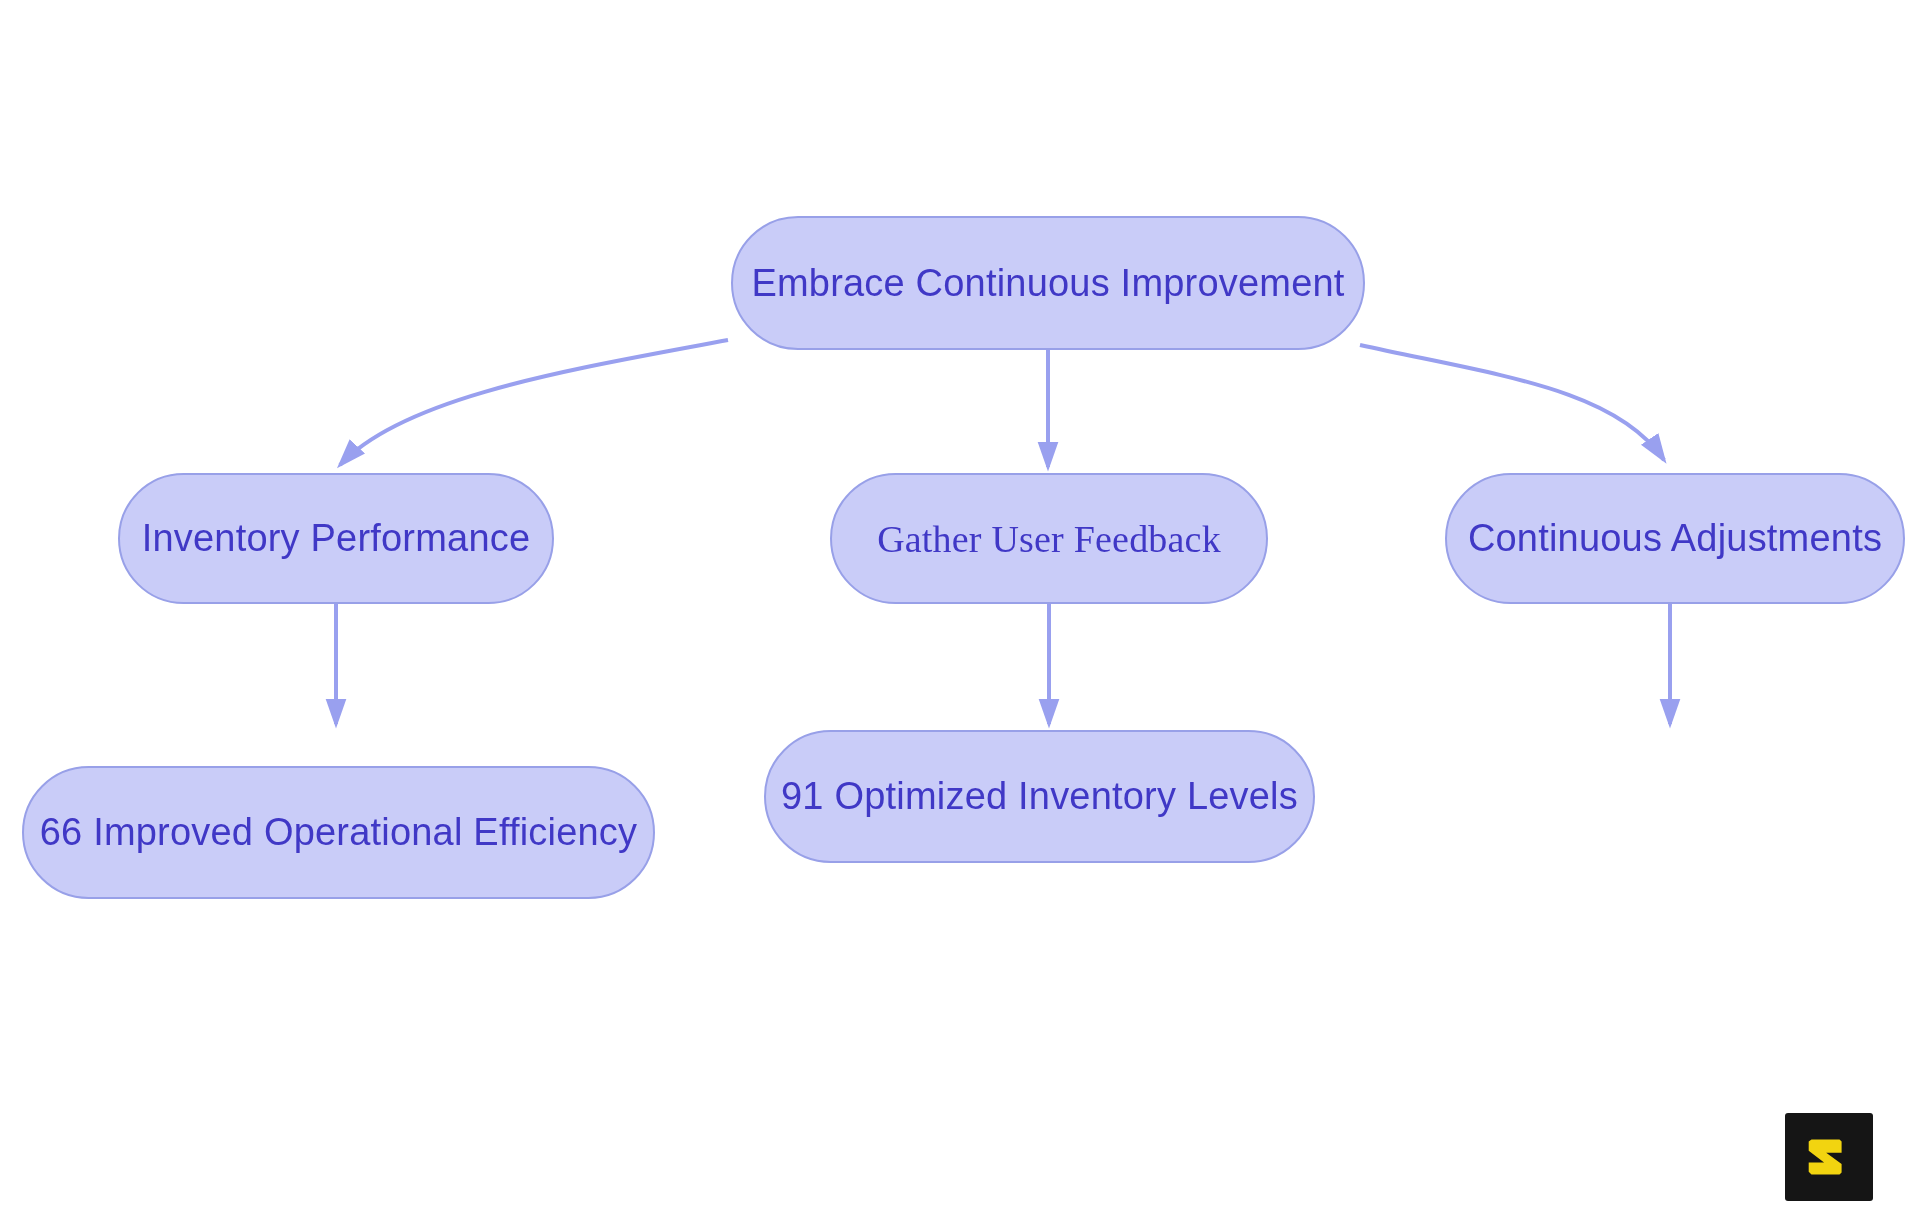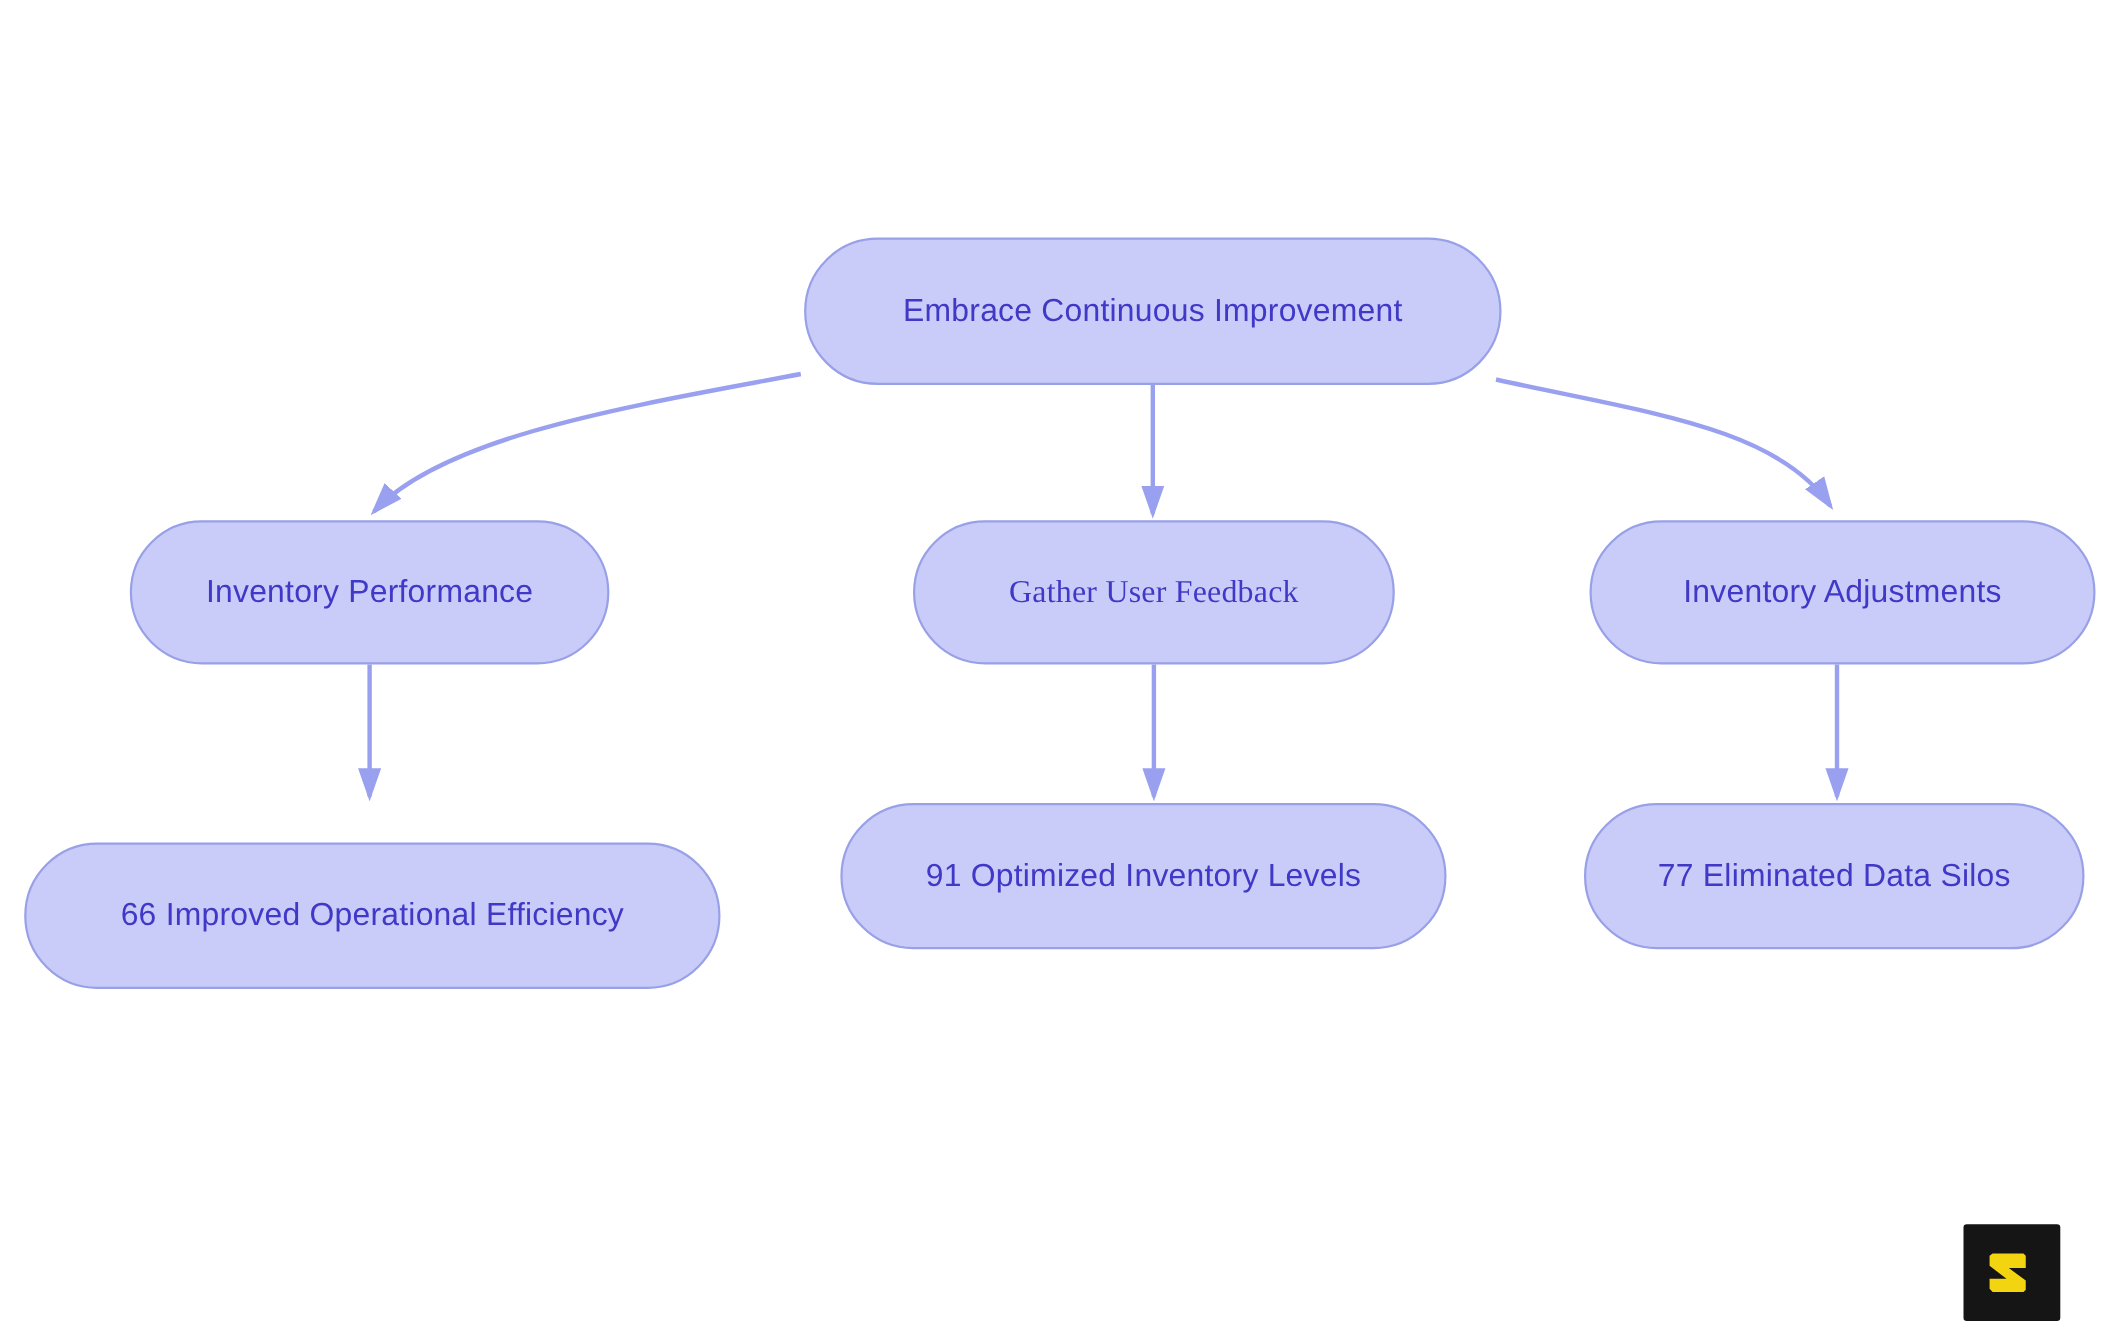--- a/index.html
+++ b/index.html
@@ -32,21 +32,21 @@
     fill: var(--edge, #99a0ef);
     stroke: none;
   }
   .node {
     position: absolute;
     box-sizing: border-box;
     background: var(--node-fill, #c9ccf8);
     border: 2px solid var(--node-border, #98a0e8);
     border-radius: 999px;
     color: var(--node-text, #4038c6);
-    font-size: 29px;
+    font-size: 38px;
     letter-spacing: 0.2px;
     display: flex;
     align-items: center;
     justify-content: center;
     text-align: center;
     white-space: nowrap;
   }
   
   .node-root       { left: 731px;  top: 216px; width: 634px; height: 134px; }
   .node-evaluate   { left: 118px;  top: 473px; width: 436px; height: 131px; }
@@ -96,34 +96,31 @@
 
   <div class="node node-evaluate">
     <span>Inventory Performance</span>
   </div>
 
   <div class="node node-gather">
     <span>Gather User Feedback</span>
   </div>
 
   <div class="node node-implement">
-    <span>Inventory Adjustments</span>
+    <span>Continuous Adjustments</span>
   </div>
 
   <div class="node node-efficiency">
     <span>66 Improved Operational Efficiency</span>
   </div>
 
   <div class="node node-inventory">
     <span>91 Optimized Inventory Levels</span>
   </div>
 
-  <div class="node node-silos">
-    <span>77 Eliminated Data Silos</span>
-  </div>
 
   <div class="brand-badge">
     <svg width="56" height="56" viewBox="0 0 80 80">
       <path class="brand-glyph" d="M15,15 L55,15 L58,18 L58,34 L36,34 L58,50 L58,62 L55,65 L15,65 L11,61 L11,48 L33,48 L11,31 L11,18 Z"></path>
     </svg>
   </div>
 
 </div>
 
 </body></html>

